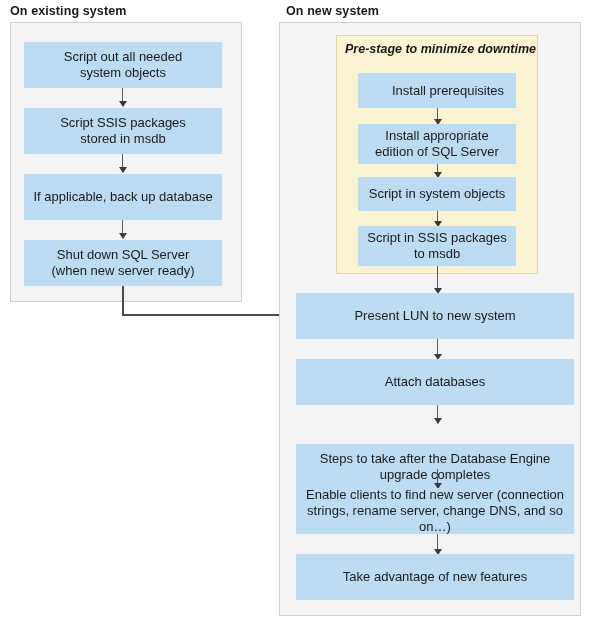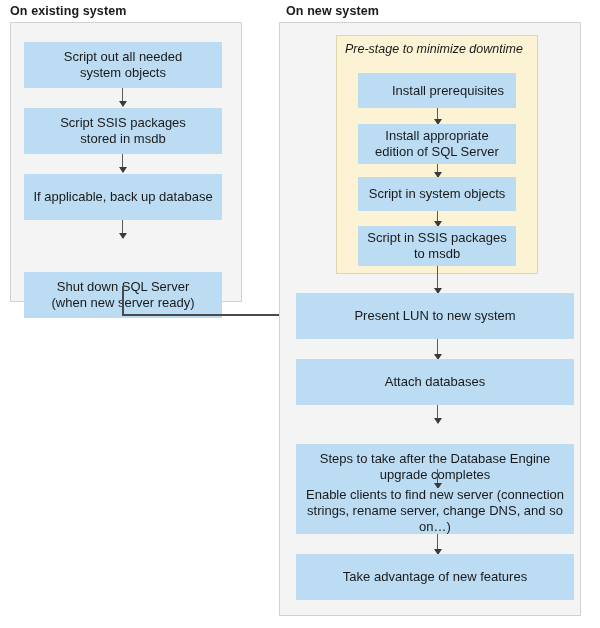--- a/index.html
+++ b/index.html
@@ -35,21 +35,21 @@
   .prestage {
     position: absolute;
     background: #fcf3d4;
     border: 1px solid #dfd6ae;
     box-sizing: border-box;
   }
 
   .prestage-title {
     position: absolute;
     font-size: 12.5px;
-    font-weight: normal;
+    font-weight: bold;
     font-style: italic;
     color: #1a1a1a;
     white-space: nowrap;
   }
 
   .node {
     position: absolute;
     background: #bcdcf3;
     box-sizing: border-box;
     display: flex;
@@ -123,21 +123,21 @@
 </div>
 <div class="arrow" style="left:122px; top:154px; height:18px;"></div>
 
 <div class="node" style="left:24px; top:174px; width:198px; height:46px;justify-content:center;">
   <span>
     <span>If applicable, back up database</span>
   </span>
 </div>
 <div class="arrow" style="left:122px; top:220px; height:18px;"></div>
 
-<div class="node" style="left:24px; top:240px; width:198px; height:46px;margin-top:32px;">
+<div class="node" style="left:24px; top:240px; width:198px; height:46px;">
   <span>
     <span>Shut down SQL Server</span>
     <span>(when new server ready)</span>
   </span>
 </div>
 
 <div class="conn-v" style="left:122px; top:286px; height:29px;"></div>
 <div class="conn-h" style="left:122px; top:314px; width:166px;"></div>
 <div class="conn-head" style="left:288px; top:310px;"></div>
 

